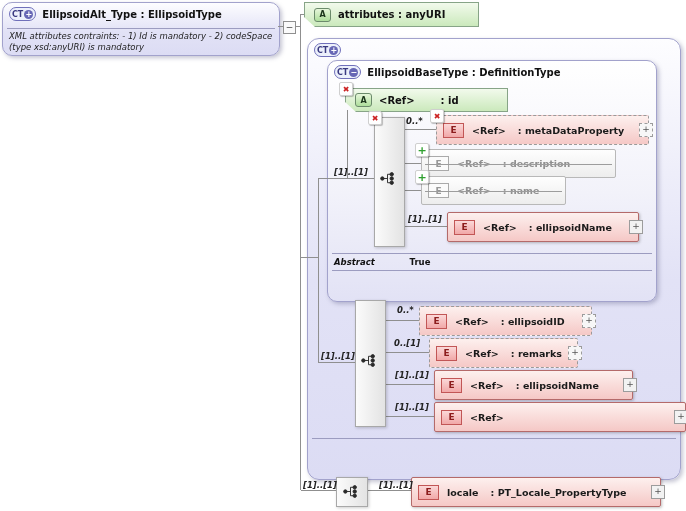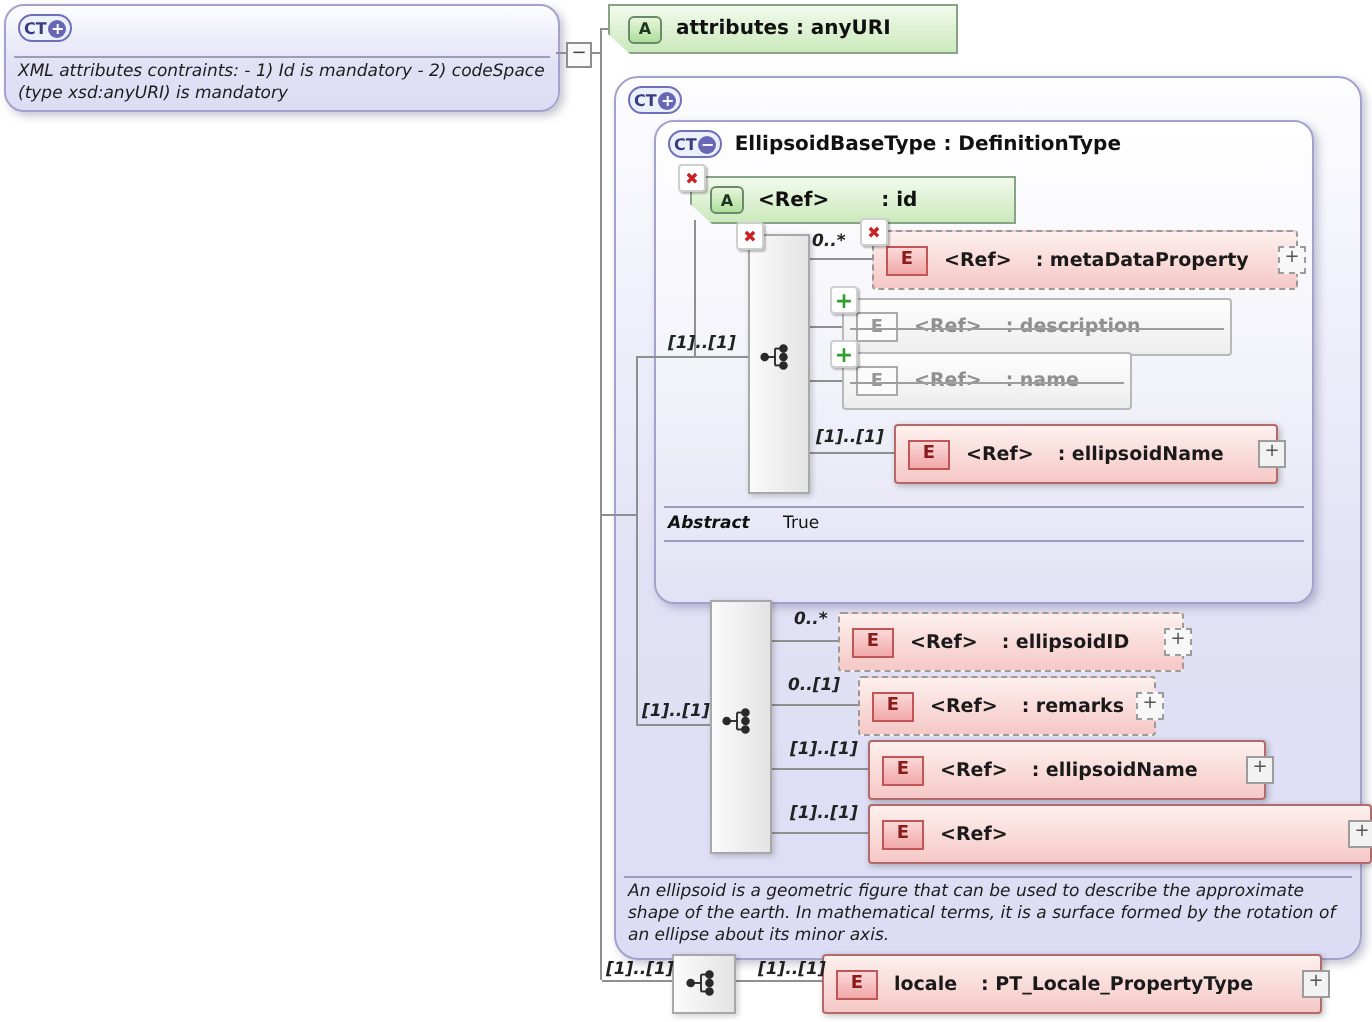--- a/index.html
+++ b/index.html
@@ -59,21 +59,21 @@
           background:linear-gradient(90deg,#fbfbfb,#e3e3e3);box-shadow:1px 1px 3px rgba(0,0,0,.2);}
   .seq-icon{position:absolute;z-index:6;width:15px;height:13px;}
   
   .expander{position:absolute;width:12px;height:12px;border:1px solid #9c9c9c;background:#f2f2f2;
             color:#555;font-size:9px;line-height:11px;text-align:center;z-index:5;}
   .expander.dashed{border-style:dashed;background:#f7f7f7;}
   .minusbox{position:absolute;width:11px;height:11px;border:1px solid #8f8f8f;background:#fafafa;
             color:#444;font-size:9px;line-height:10px;text-align:center;z-index:5;}
   .abs-row{position:absolute;font-size:8.5px;color:#111;white-space:nowrap;}
   .abs-lbl{font-style:italic;font-weight:bold;}
-  .abs-val{font-weight:normal;margin-left:14px;}
+  .abs-val{font-weight:bold;margin-left:32px;}
 </style>
 </head>
 <body>
 
 <div id="canvas">
 
   <div class="hl" style="left:278px;top:26px;width:5px"></div>
   <div class="hl" style="left:294px;top:26px;width:7px"></div>
   <div class="vl" style="left:300px;top:14px;height:476px"></div>
   <div class="hl" style="left:301px;top:14px;width:3px"></div>
@@ -92,41 +92,41 @@
   <div class="hl" style="left:384px;top:352px;width:45px"></div>
   <div class="hl" style="left:384px;top:384px;width:50px"></div>
   <div class="hl" style="left:384px;top:416px;width:50px"></div>
 
   <div class="tbox" style="left:2px;top:2px;width:276px;height:52px">
     <div class="box-header">
       <span class="ct-icon">
         <span class="ct-txt">CT</span>
         <span class="pm">+</span>
       </span>
+      <span>EllipsoidAlt_Type : EllipsoidType</span>
     </div>
     <div class="sep" style="left:4px;right:4px;top:25px"></div>
     <div class="anno" style="left:6px;right:6px;top:28px">XML attributes contraints: - 1) Id is mandatory - 2) codeSpace (type xsd:anyURI) is mandatory</div>
   </div>
 
   <div class="minusbox" style="left:283px;top:21px">−</div>
 
   <div class="abox" style="left:304px;top:2px;width:158px;height:23px">
     <span class="a-icon">A</span>
     <span>attributes : anyURI</span>
   </div>
 
   <div class="tbox" style="left:307px;top:38px;width:372px;height:440px;border-radius:12px;z-index:1">
     <div class="box-header">
       <span class="ct-icon">
         <span class="ct-txt">CT</span>
         <span class="pm">+</span>
       </span>
     </div>
     <div class="sep" style="left:4px;right:4px;top:399px"></div>
-    <div class="anno" style="left:6px;right:8px;top:402px">An ellipsoid is a geometric figure that can be used to describe the approximate shape of the earth. In mathematical terms, it is a surface formed by the rotation of an ellipse about its minor axis.</div>
   </div>
 
   <div class="tbox" style="left:327px;top:60px;width:328px;height:240px;z-index:2;background:linear-gradient(180deg,#ffffff 0%,#f2f2fa 55%,#e2e2f5 100%)">
     <div class="box-header">
       <span class="ct-icon">
         <span class="ct-txt">CT</span>
         <span class="pm">−</span>
       </span>
       <span>EllipsoidBaseType : DefinitionType</span>
     </div>

